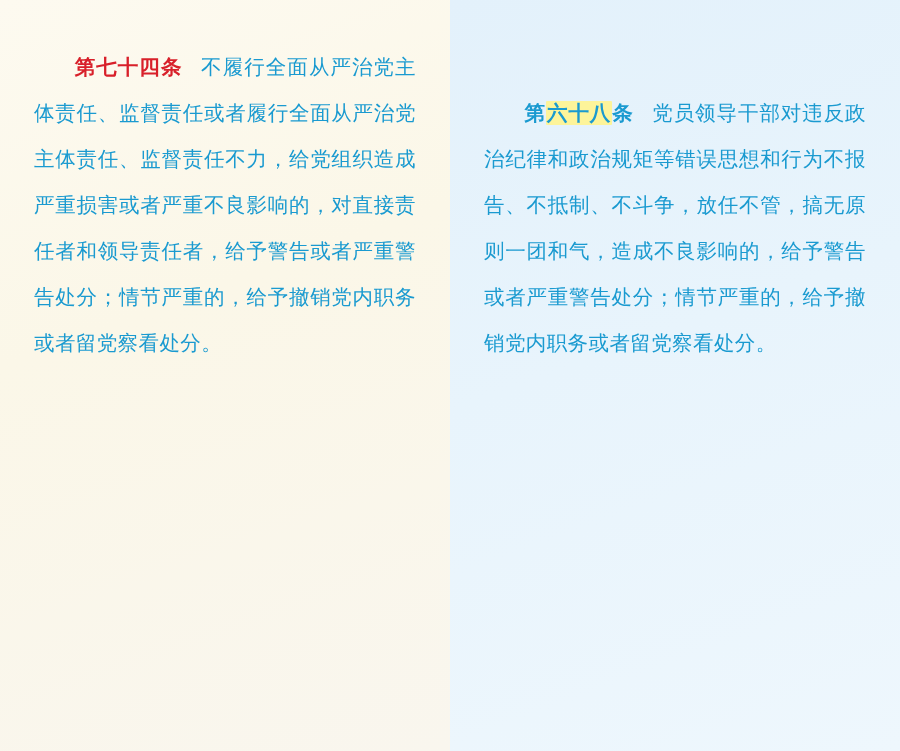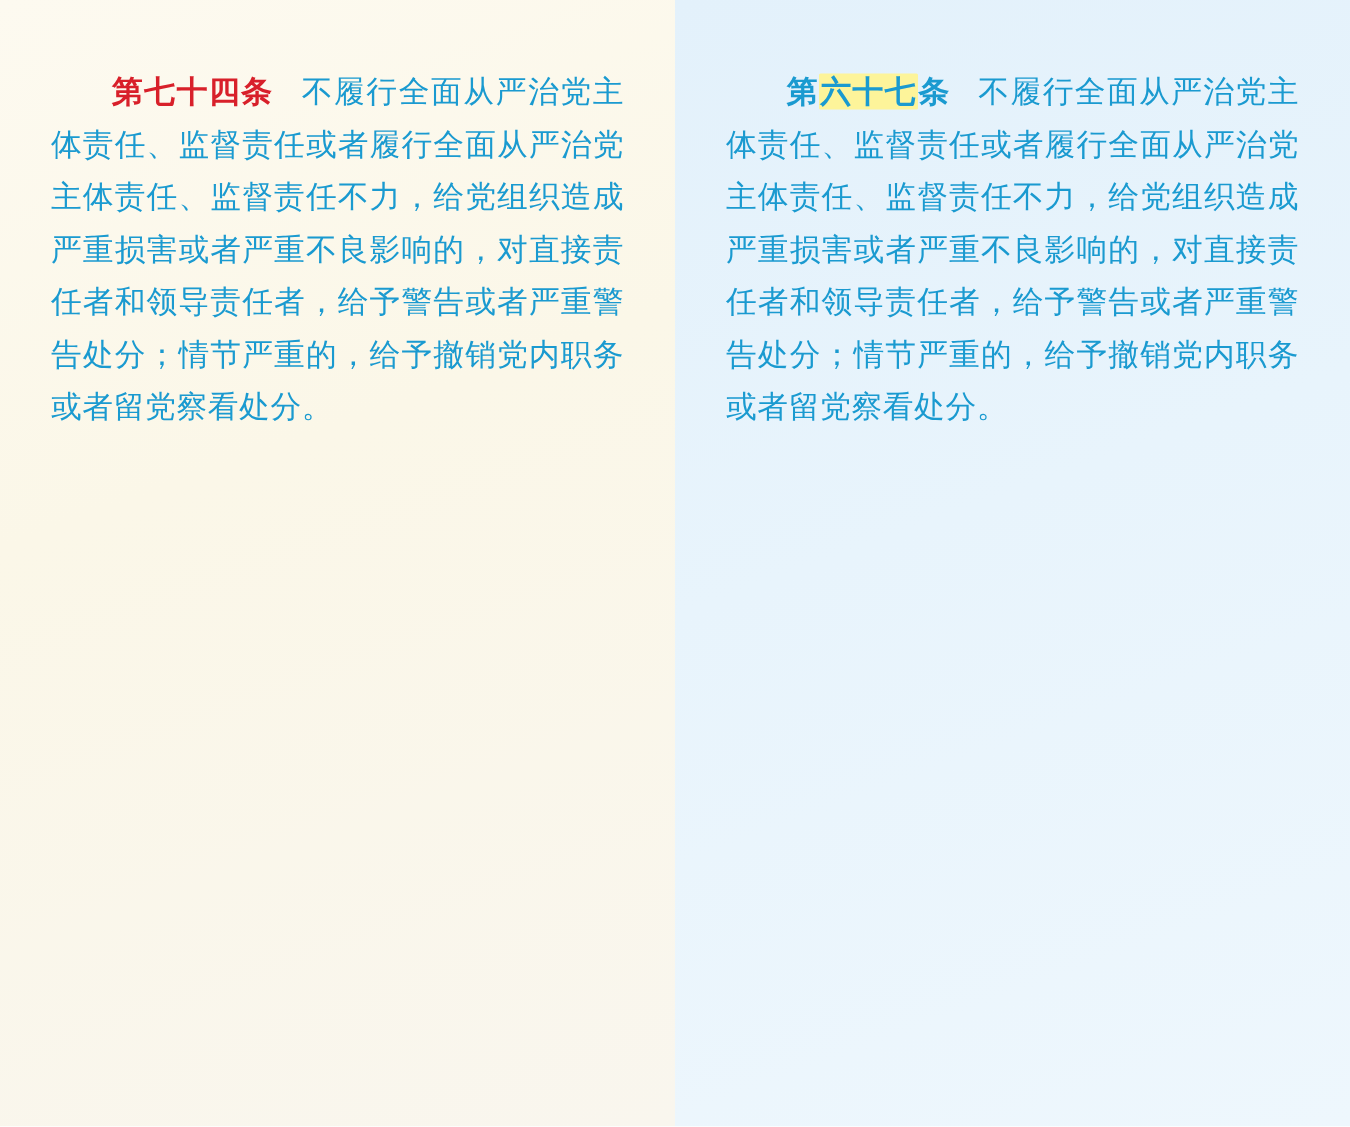--- a/index.html
+++ b/index.html
@@ -29,21 +29,21 @@
   .col-right {
     background: linear-gradient(160deg, #e3f1fb 0%, #e8f4fc 45%, #eef7fd 100%);
   }
   .article {
     margin-bottom: 30px;
   }
   .article p {
     margin: 0;
     font-family: "DejaVu Sans", "Liberation Sans", sans-serif;
     font-size: 20.5px;
-    line-height: 35px;
+    line-height: 46px;
     letter-spacing: 0.4px;
     color: #1a9ad0;
     text-align: justify;
     text-indent: 0;
   }
   .article p .indent {
     display: inline-block;
     width: 40px;
   }
   .art-num {
@@ -77,22 +77,22 @@
       <p><span class="indent"></span><span class="art-num art-num-left">第</span><span class="art-num art-num-left">七十四</span><span class="art-num art-num-left">条</span><span class="gap"></span><span>不履行全面从严治党主体责任、监督责任或者履行全面从严治党主体责任、监督责任不力，给党组织造成严重损害或者严重不良影响的，对直接责任者和领导责任者，给予警告或者严重警告处分；情节严重的，给予撤销党内职务或者留党察看处分。</span></p>
     </div>
 
     <div class="spacer"></div>
 
 
   </div>
 
   <div class="column col-right">
 
-    <div class="article">
-      <p><span class="indent"></span><span class="art-num">第</span><span class="art-num art-num-right">六十七</span><span class="art-num">条</span><span class="gap"></span><span>不履行全面从严治党主体责任、监督责任或者履行全面从严治党主体责任、监督责任不力，给党组织造成严重损害或者严重不良影响的，对直接责任者和领导责任者，给予警告或者严重警告处分；情节严重的，给予撤销党内职务或者留党察看处分。</span></p>
-    </div>
 
     <div class="spacer"></div>
 
+    <div class="article">
+      <p><span class="indent"></span><span class="art-num">第</span><span class="art-num art-num-right">六十八</span><span class="art-num">条</span><span class="gap"></span><span>党员领导干部对违反政治纪律和政治规矩等错误思想和行为不报告、不抵制、不斗争，放任不管，搞无原则一团和气，造成不良影响的，给予警告或者严重警告处分；情节严重的，给予撤销党内职务或者留党察看处分。</span></p>
+    </div>
 
   </div>
 
 </div>
 
 </body></html>

